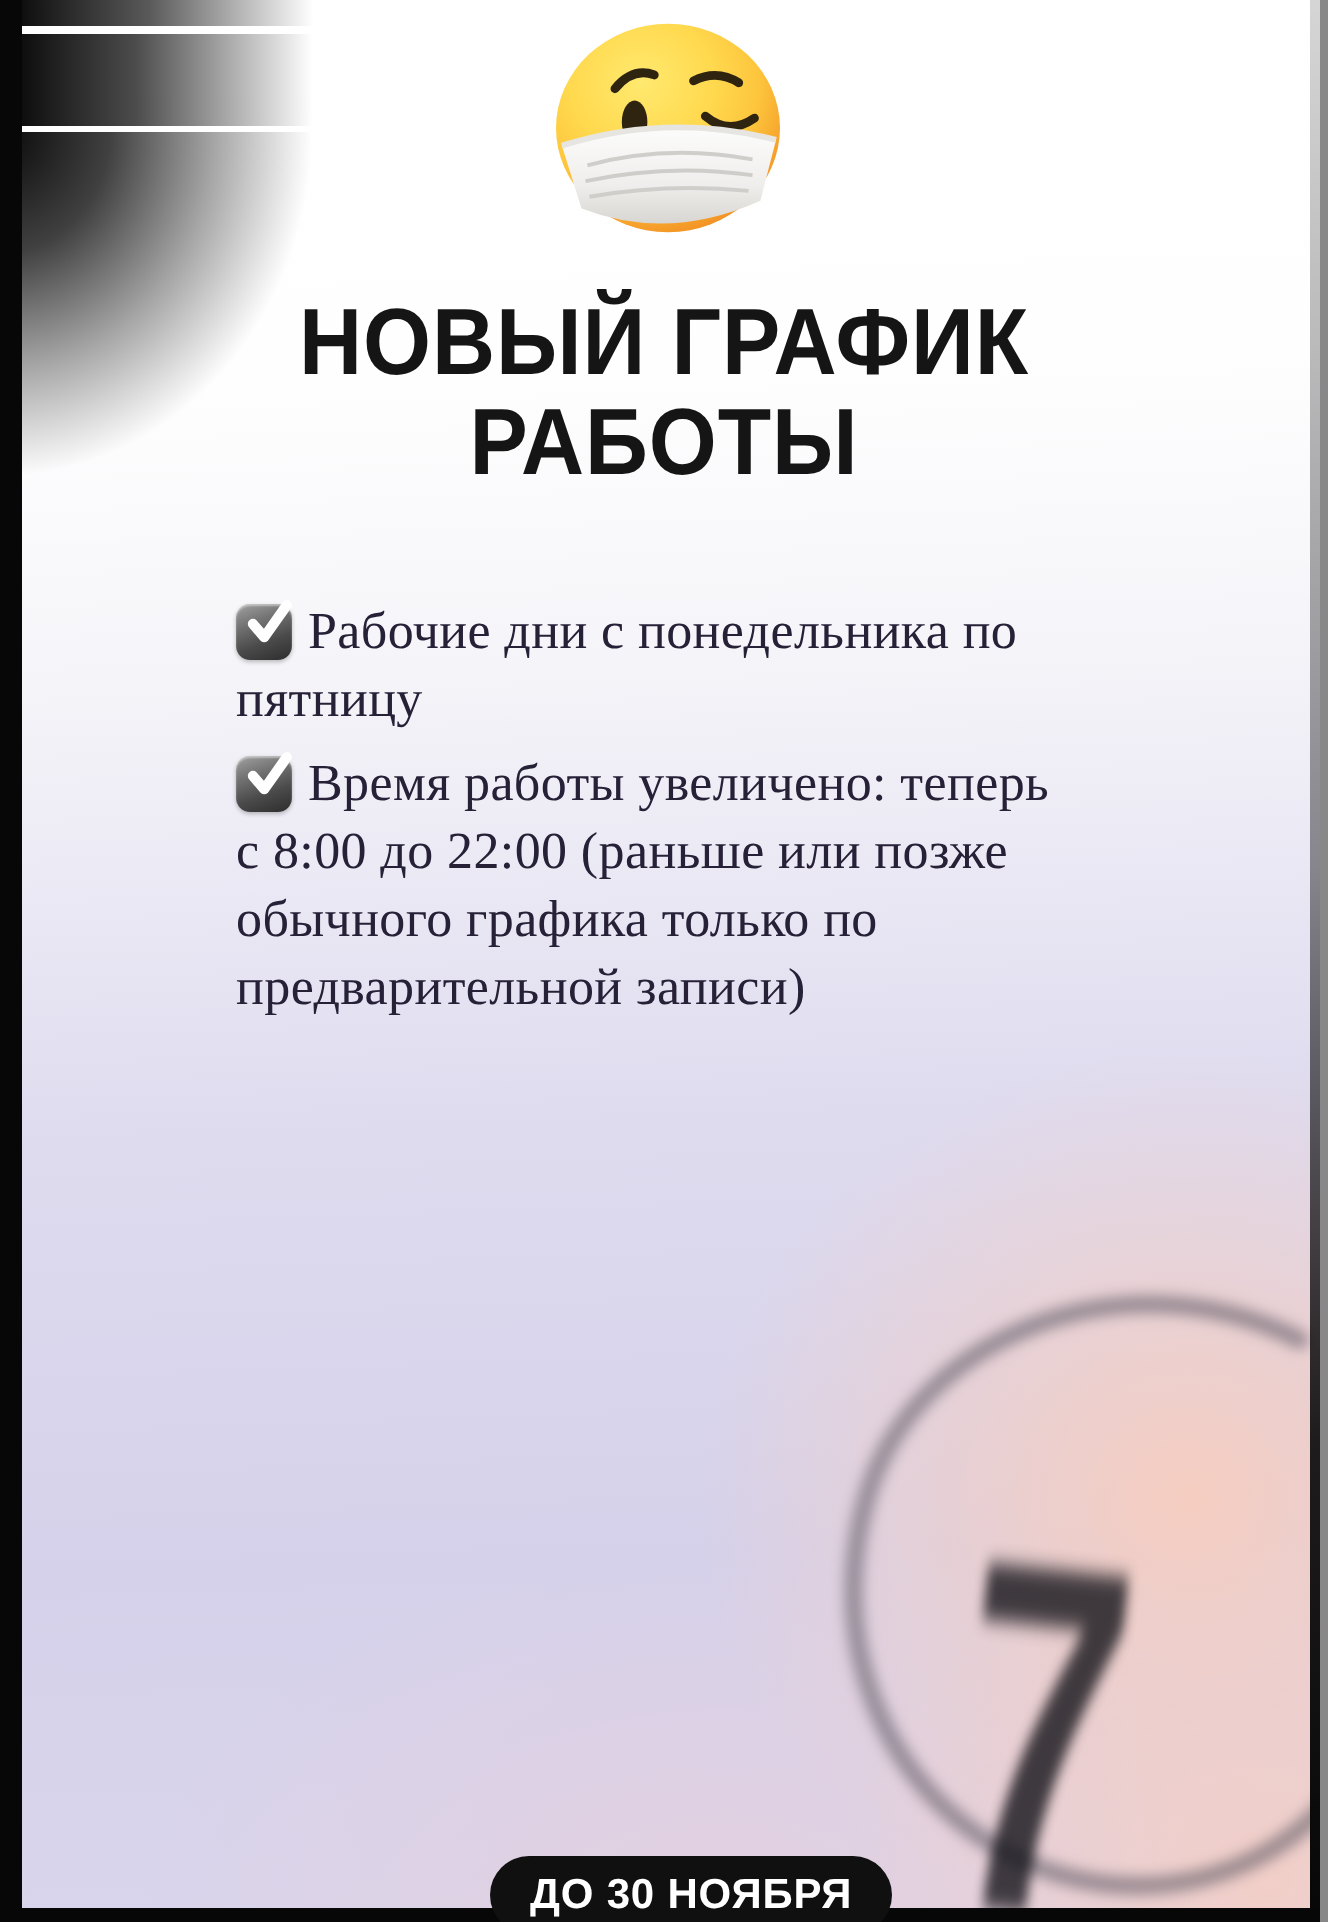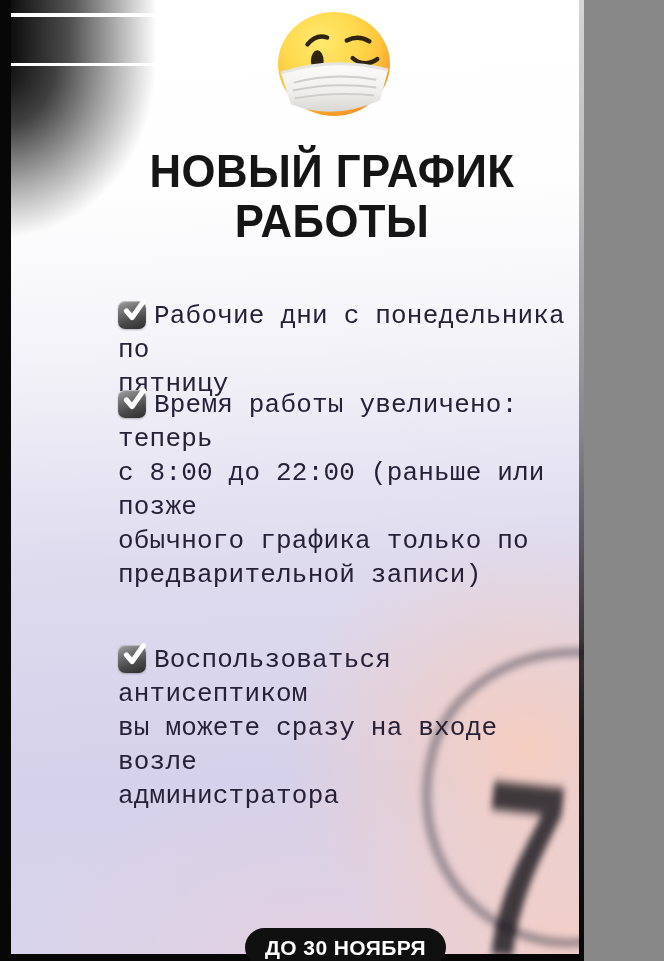--- a/index.html
+++ b/index.html
@@ -1,18 +1,18 @@
 <!DOCTYPE html>
 <html><head>
 <meta charset="utf-8">
 <style>
   * { margin:0; padding:0; box-sizing:border-box; }
   body { background:#888; font-family:"Liberation Sans", sans-serif; }
   .page {
-    position:relative; width:584px; height:961px; overflow:hidden;
+    position:relative; width:660px; height:961px; overflow:hidden;
     background:
       radial-gradient(ellipse 300px 260px at 96% 98%, rgba(244,206,196,0.9) 0%, rgba(244,206,196,0) 70%),
       radial-gradient(ellipse 360px 330px at 90% 78%, rgba(247,205,190,0.95) 0%, rgba(247,205,190,0) 68%),
       radial-gradient(ellipse 420px 260px at 55% 100%, rgba(235,203,212,0.55) 0%, rgba(235,203,212,0) 70%),
       linear-gradient(178deg, #ffffff 0%, #fefefe 20%, #f4f3f8 36%, #dedbef 58%, #d5d1ea 80%, #d9d5ec 100%);
   }
   
   .left-bar { position:absolute; left:0; top:0; width:11px; height:961px; background:#070707; }
   .bottom-bar { position:absolute; left:0; bottom:0; width:664px; height:7px; background:#070707; }
   .right-line { position:absolute; right:0; top:0; width:5px; height:961px;
@@ -26,21 +26,21 @@
   
   .wm-ring { position:absolute; left:400px; top:630px; width:300px; height:331px; opacity:0.55; filter:blur(3.5px); }
   .wm-seven { position:absolute; left:492px; top:742px; font-size:250px; line-height:1; font-weight:700;
     color:#14141a; opacity:0.8; filter:blur(5px); transform:rotate(6deg) scaleX(0.6); transform-origin:top left; }
   
   .emoji { position:absolute; left:272px; top:8px; width:124px; height:112px; }
   .title { position:absolute; left:0; top:146px; width:664px; text-align:center;
     font-weight:700; font-size:47px; line-height:50px; letter-spacing:0.5px; color:#151515;
     white-space:pre-line; transform:scaleX(0.93); }
   .item, .closing { position:absolute; left:118px; width:470px;
-    font-family:Liberation Mono, monospace; font-size:26px; line-height:34px; color:#272138; }
+    font-family:Liberation Serif, serif; font-size:26px; line-height:34px; color:#272138; }
   .item-text, .closing-text { white-space:pre-line; letter-spacing:0.2px; }
   .checkbox { display:inline-block; position:relative; width:28px; height:28px; margin-right:8px;
     vertical-align:-6px; border-radius:7px;
     background:linear-gradient(160deg, #a2a2a2 0%, #767676 30%, #4a4a4a 65%, #2d2d2d 100%);
     box-shadow:inset 0 1px 1px rgba(255,255,255,0.45), 0 1px 2px rgba(0,0,0,0.25); }
   .checkbox svg { position:absolute; left:1px; top:-5px; }
   .hands { display:inline-block; width:26px; height:26px; vertical-align:-4px; margin-left:8px; }
   .badge { position:absolute; left:245px; top:888px; height:39px; padding:0 20px;
     background:#101010; color:#ffffff; border:none; border-radius:20px;
     font-family:"Liberation Sans", sans-serif; font-weight:700; font-size:21px; line-height:39px;
@@ -92,32 +92,25 @@
 
   <h1 class="title">НОВЫЙ ГРАФИК
 РАБОТЫ</h1>
 
   <div class="item" style="top:299px">
     <span class="checkbox"><svg width="30" height="30" viewBox="0 0 32 32">
           <path d="M8,16 L14,23 L26,6" fill="none" stroke="#fff" stroke-width="5.5" stroke-linecap="round" stroke-linejoin="round"></path>
         </svg></span><span class="item-text">Рабочие дни с понедельника по
 пятницу</span>
   </div>
-  <div class="item" style="top:388px">
+  <div class="item" style="top:375px">
     <span class="checkbox"><svg width="30" height="30" viewBox="0 0 32 32">
           <path d="M8,16 L14,23 L26,6" fill="none" stroke="#fff" stroke-width="5.5" stroke-linecap="round" stroke-linejoin="round"></path>
         </svg></span><span class="item-text">Время работы увеличено: теперь
 с 8:00 до 22:00 (раньше или позже
 обычного графика только по
 предварительной записи)</span>
-  </div>
-  <div class="item" style="top:643px">
-    <span class="checkbox"><svg width="30" height="30" viewBox="0 0 32 32">
-          <path d="M8,16 L14,23 L26,6" fill="none" stroke="#fff" stroke-width="5.5" stroke-linecap="round" stroke-linejoin="round"></path>
-        </svg></span><span class="item-text">Воспользоваться антисептиком
-вы можете сразу на входе возле
-администратора</span>
   </div>
 
 
   <span class="badge">ДО 30 НОЯБРЯ</span>
 
 </div>
 
 </body></html>

